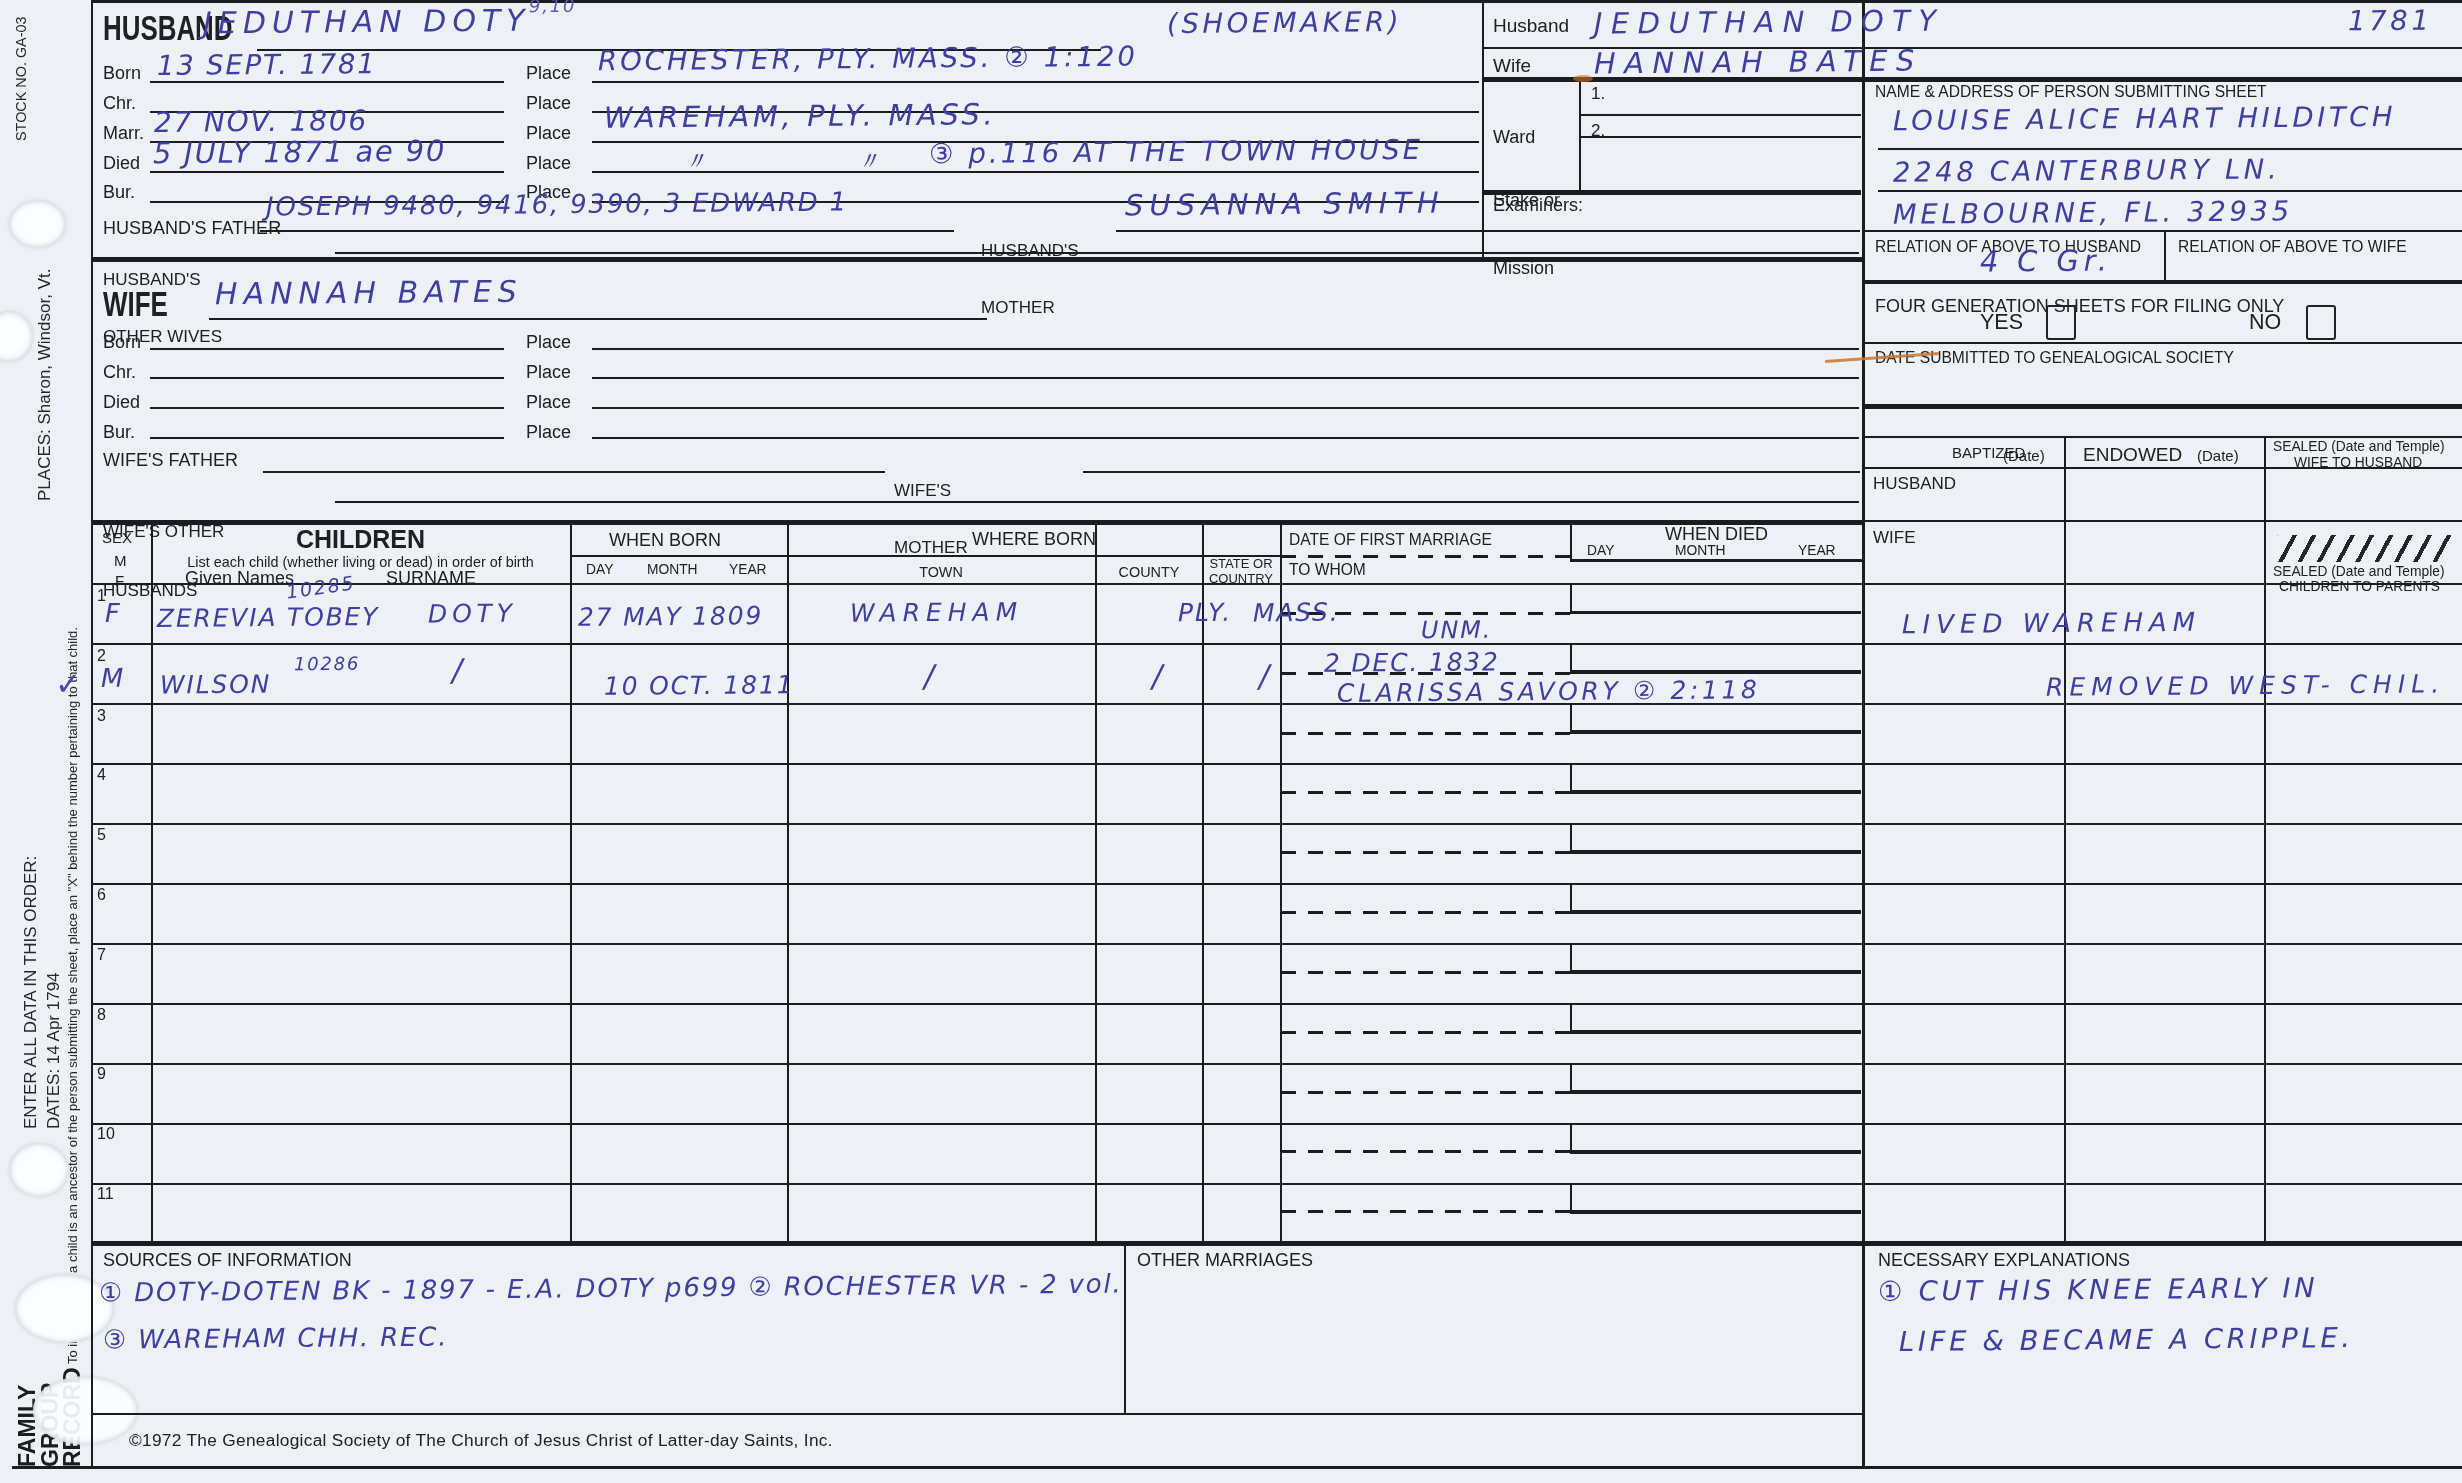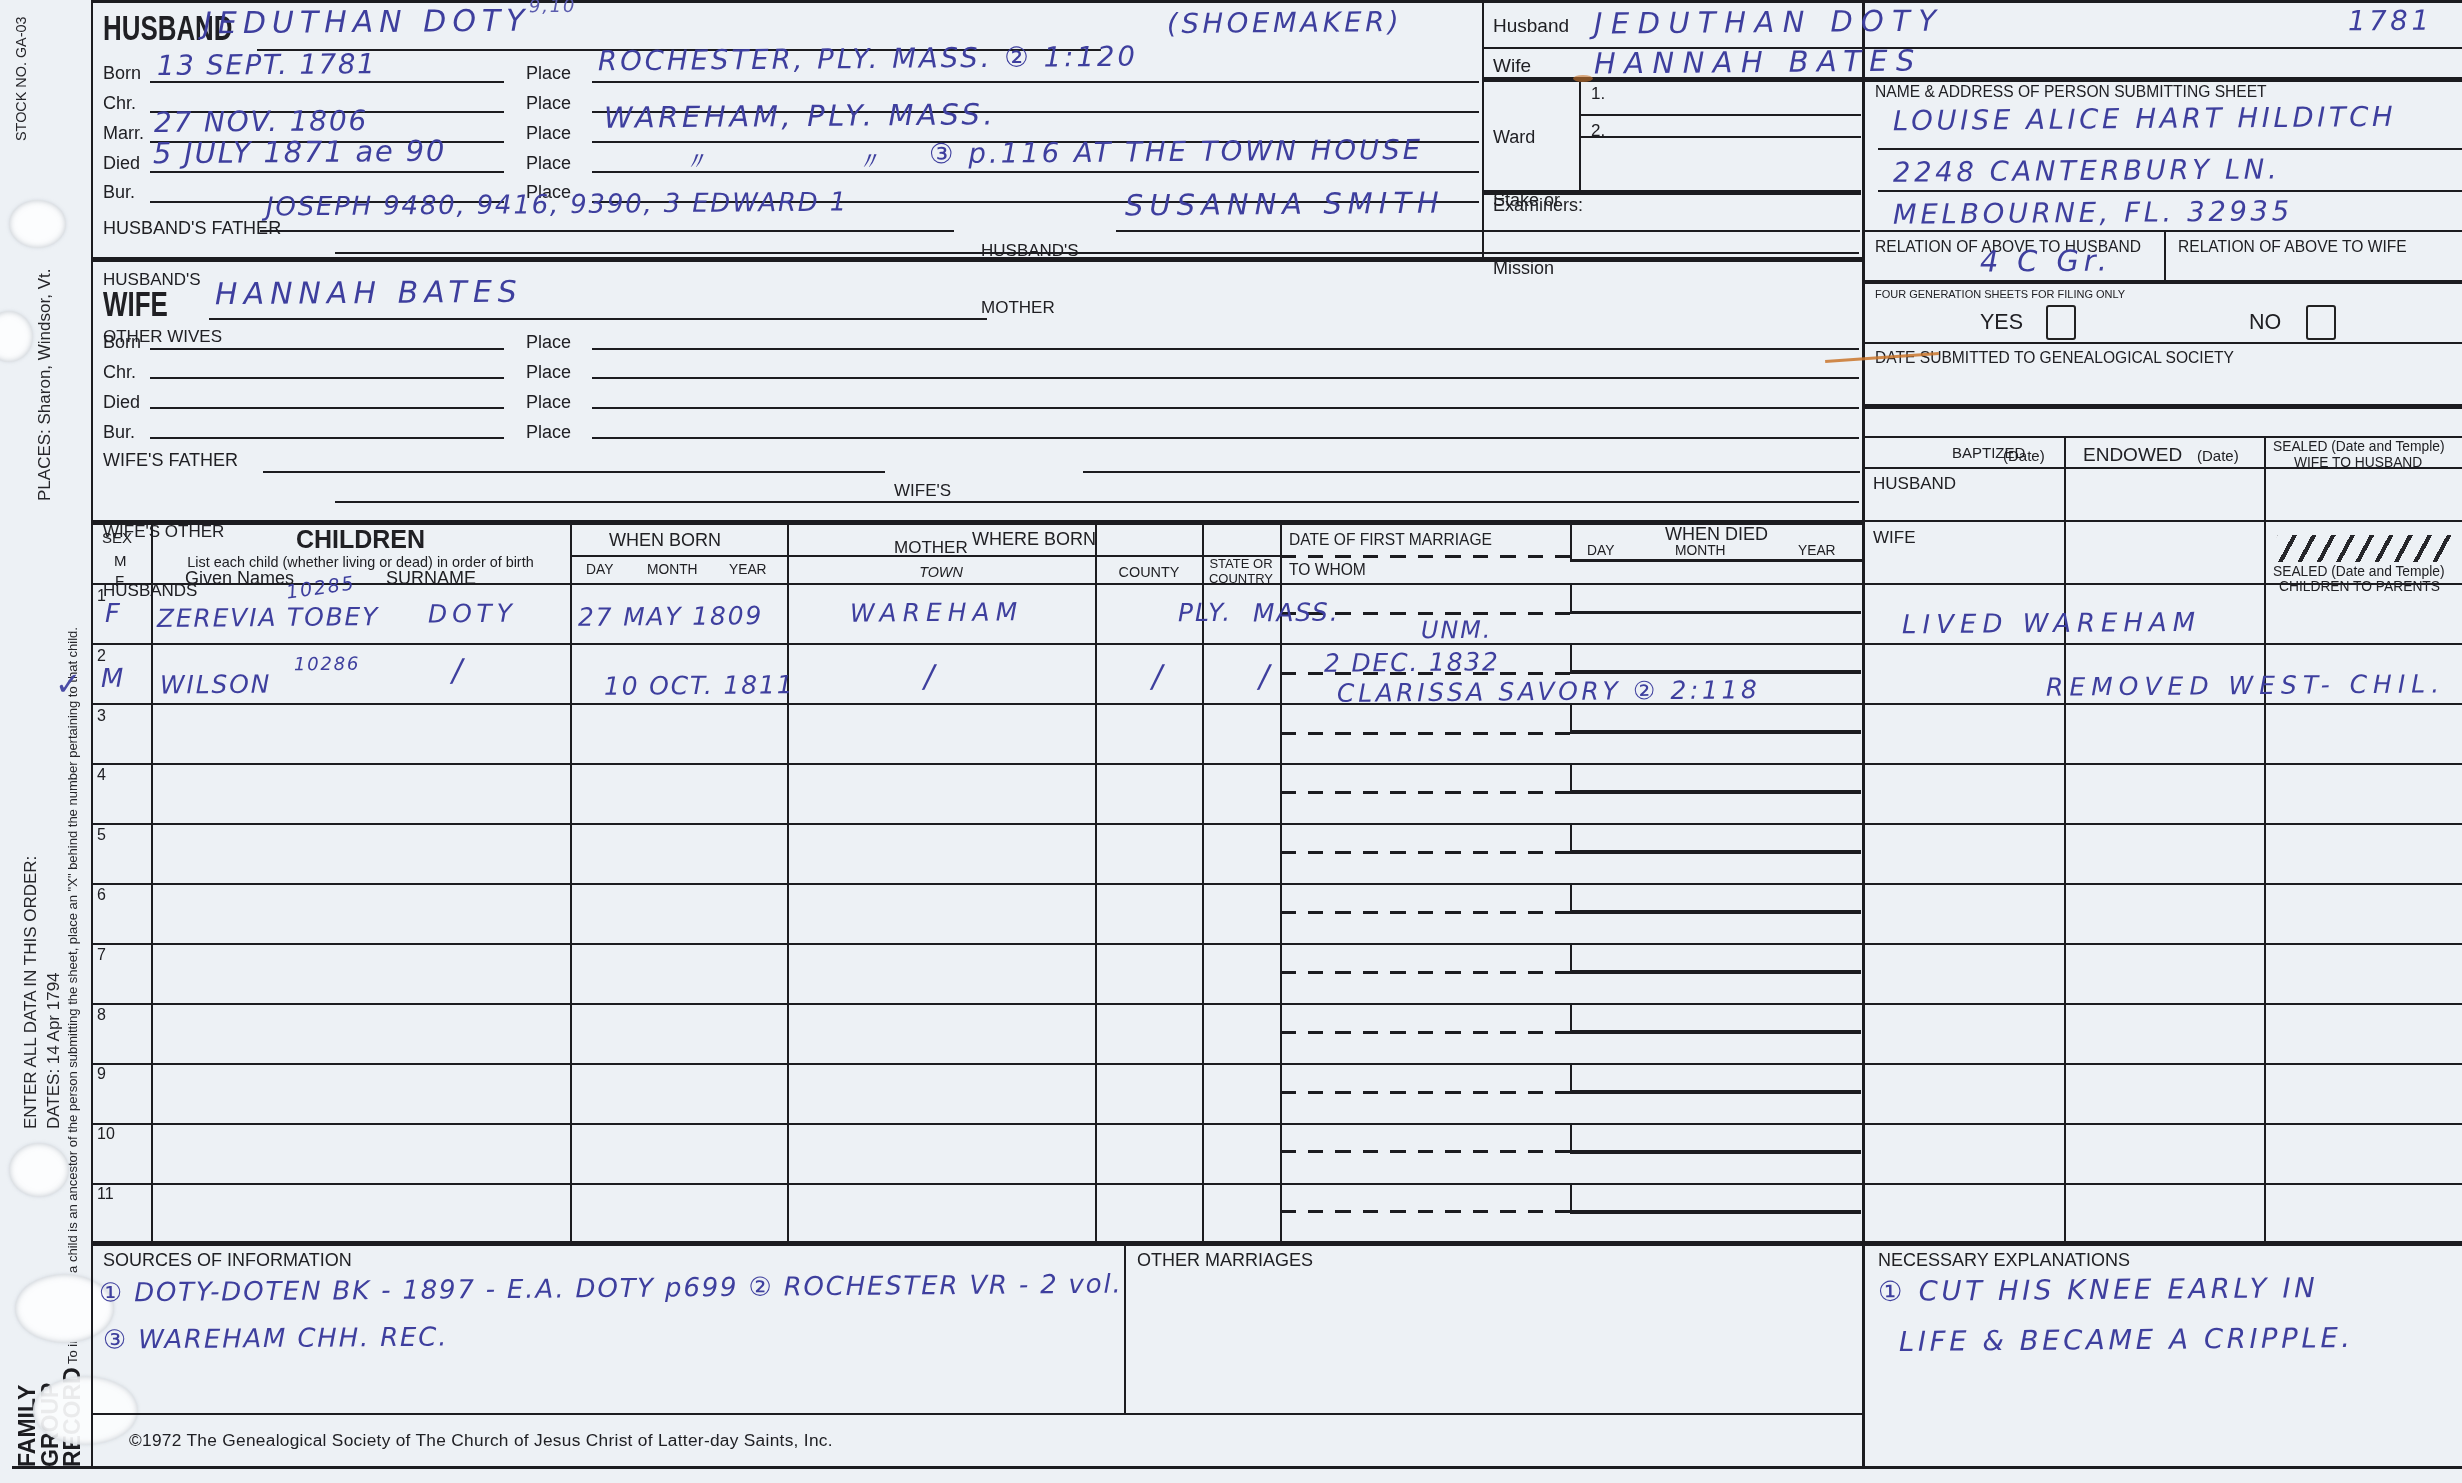--- a/index.html
+++ b/index.html
@@ -183,21 +183,21 @@
   <div class="hl" style="left:1878px;top:190px;width:584px;"></div>
   <div class="hw" style="left:1893px;top:196px;font-size:27.5px;letter-spacing:3.6px;">MELBOURNE, FL. 32935</div>
   <div class="hl" style="left:1862px;top:230px;width:601px;height:2.4px;"></div>
 
   <div class="lb" style="left:1875px;top:238px;font-size:15.6px;">RELATION OF ABOVE TO HUSBAND</div>
   <div class="hw" style="left:1980px;top:244px;font-size:29px;letter-spacing:4.8px;">4 C Gr.</div>
   <div class="vl" style="left:2164px;top:232px;height:48px;"></div>
   <div class="lb" style="left:2178px;top:238px;font-size:15.6px;">RELATION OF ABOVE TO WIFE</div>
   <div class="bl" style="left:1862px;top:280px;width:601px;height:3.6px;"></div>
 
-  <div class="lb" style="left:1875px;top:288px;font-size:11px;">FOUR GENERATION SHEETS FOR FILING ONLY</div>
+  <div class="lb" style="left:1875px;top:296px;font-size:18px;">FOUR GENERATION SHEETS FOR FILING ONLY</div>
   <div class="lb" style="left:1980px;top:310px;font-size:21.5px;">YES</div>
   <div class="cb" style="left:2046px;top:305px;"></div>
   <div class="lb" style="left:2249px;top:310px;font-size:21.5px;">NO</div>
   <div class="cb" style="left:2306px;top:305px;"></div>
   <div class="hl" style="left:1862px;top:342px;width:601px;height:2.4px;"></div>
 
   <div class="lb" style="left:1875px;top:349px;font-size:15.6px;">DATE SUBMITTED TO GENEALOGICAL SOCIETY</div>
   <div class="orange" style="left:1825px;top:356px;width:114px;height:3px;transform:rotate(-4deg);"></div>
   <div class="orange" style="left:1573px;top:75px;width:20.3px;height:7.2px;border-radius:50%;opacity:.6;"></div>
   <div class="bl t8" style="left:1862px;top:404px;width:601px;"></div>
@@ -234,21 +234,21 @@
   <div class="lb" style="left:115px;top:572px;font-size:15px;">F</div>
   <div class="lb b ctr" style="left:151px;top:525px;width:419px;font-size:25px;">CHILDREN</div>
   <div class="lb ctr" style="left:151px;top:554px;width:419px;font-size:14.4px;">List each child (whether living or dead) in order of birth</div>
   <div class="lb" style="left:185px;top:568px;font-size:18px;">Given Names</div>
   <div class="lb" style="left:386px;top:568px;font-size:18px;">SURNAME</div>
   <div class="lb ctr" style="left:570px;top:530px;width:190px;font-size:18px;">WHEN BORN</div>
   <div class="lb" style="left:586px;top:562px;font-size:13.8px;">DAY</div>
   <div class="lb" style="left:647px;top:562px;font-size:13.8px;">MONTH</div>
   <div class="lb" style="left:729px;top:562px;font-size:13.8px;">YEAR</div>
   <div class="lb ctr" style="left:787px;top:529px;width:494px;font-size:18px;">WHERE BORN</div>
-  <div class="lb ctr" style="left:787px;top:564px;width:308px;font-size:14.4px;font-style:italic;">TOWN</div>
+  <div class="lb ctr" style="left:787px;top:564px;width:308px;font-size:14.4px;">TOWN</div>
   <div class="lb ctr" style="left:1095px;top:564px;width:108px;font-size:14.4px;">COUNTY</div>
   <div class="lb ctr" style="left:1202px;top:556px;width:78px;font-size:13px;">STATE OR</div>
   <div class="lb ctr" style="left:1202px;top:571px;width:78px;font-size:13px;">COUNTRY</div>
   <div class="lb" style="left:1289px;top:531px;font-size:15.6px;">DATE OF FIRST MARRIAGE</div>
   <div class="lb" style="left:1289px;top:561px;font-size:15.6px;">TO WHOM</div>
   <div class="hl" style="left:570px;top:555px;width:710px;height:2.4px;"></div>
   <div class="dashes" style="left:1280px;top:555px;width:290px;"></div>
   <div class="dboxhead" style="left:1570px;top:525px;width:291px;height:34px;"></div>
   <div class="lb ctr" style="left:1615px;top:524px;width:203px;font-size:18px;">WHEN DIED</div>
   <div class="lb" style="left:1587px;top:543px;font-size:13.8px;">DAY</div>

